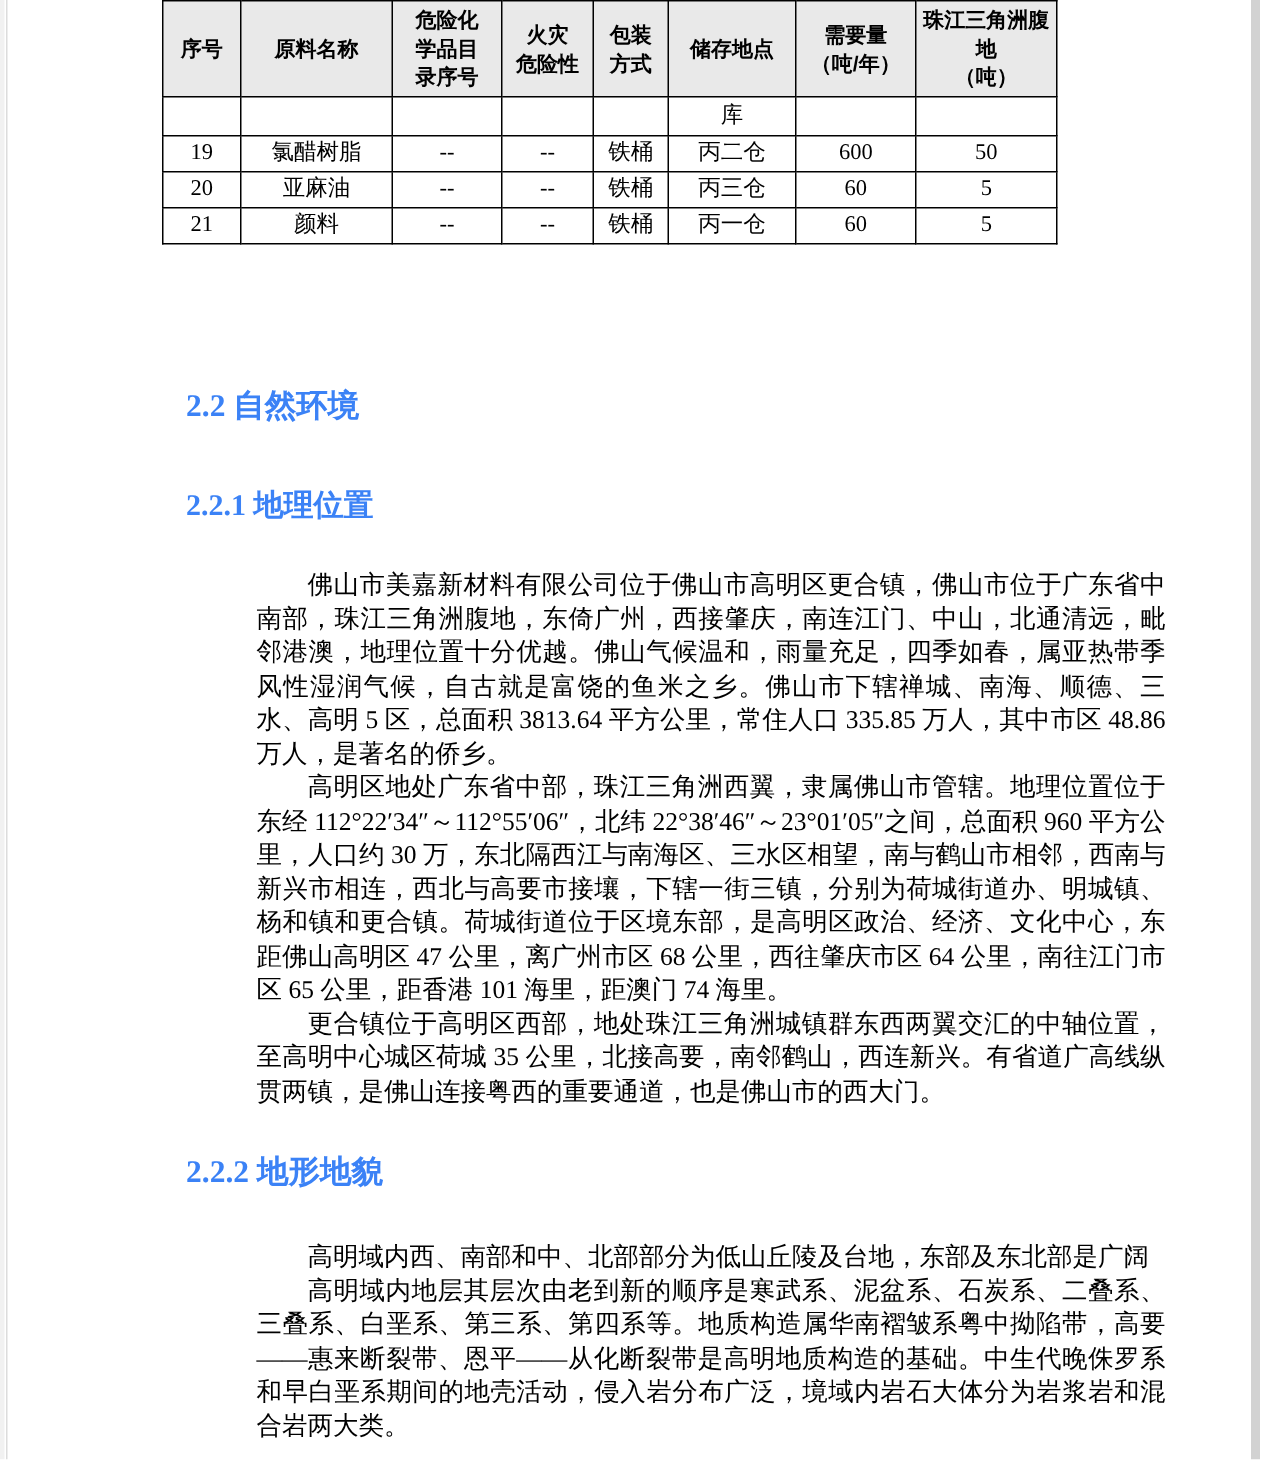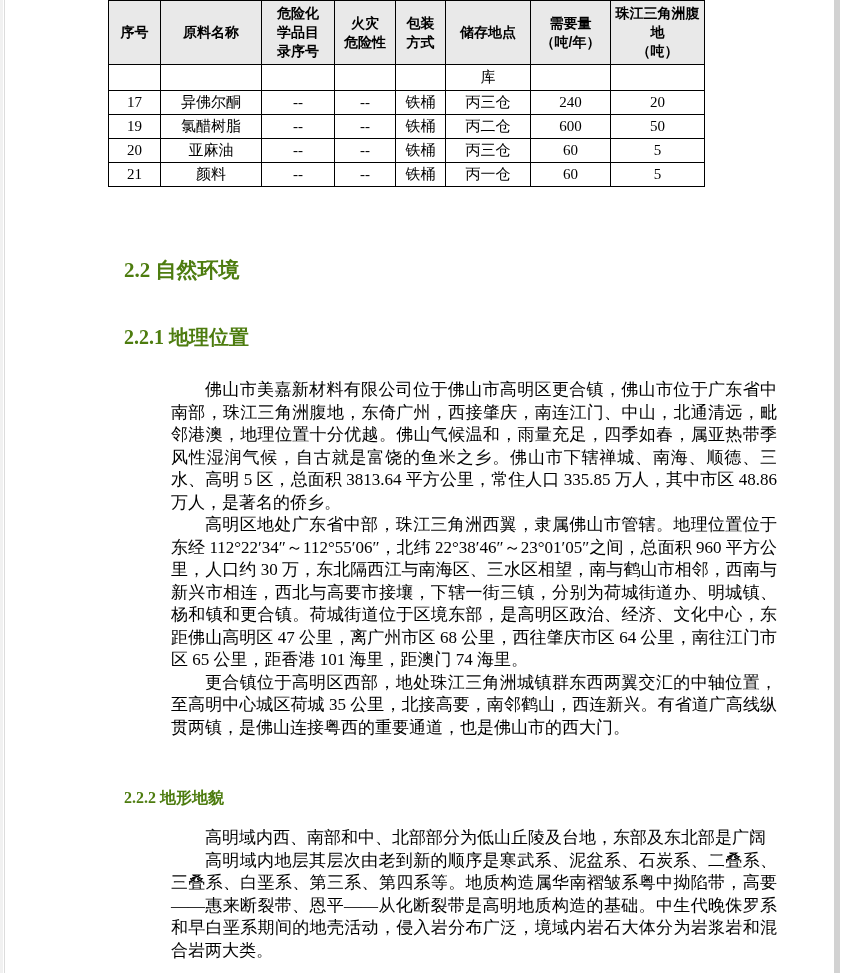--- a/index.html
+++ b/index.html
@@ -31,26 +31,26 @@
     font-size:14px;
   }
   tr.thead{height:64px;}
   tr.r-cont{height:26px;}
   tr.r-s{height:24px;}
   tr.r-d{height:44px;}
 
   
   .textcol{position:absolute;left:124px;top:0;width:606px;}
   .hding{
-    position:absolute;left:0;margin:0;font-weight:bold;color:#4d7c0f;
+    position:absolute;left:0;margin:0;font-weight:bold;color:#3b82f6;
     font-family:"Liberation Serif","DejaVu Serif",serif;
   }
   #h22{top:256px;font-size:21px;line-height:28px;}
   #h221{top:324px;font-size:20px;line-height:27px;}
-  #h222{top:784px;font-size:16px;line-height:27px;}
+  #h222{top:768px;font-size:21px;line-height:27px;}
   .paragroup{position:absolute;left:0;width:606px;margin-left:47px;}
   #pg1{top:379px;}
   #pg2{top:827px;}
   .paragroup p{
     margin:0;text-indent:2em;text-align:justify;
     font-size:17px;line-height:22.5px;
     font-family:"Liberation Serif","DejaVu Serif",serif;
   }
 </style>
 </head>
@@ -92,30 +92,20 @@
       <td></td>
       <td></td>
       <td></td>
       <td></td>
       <td></td>
       <td>库</td>
       <td></td>
       <td></td>
     </tr>
     <tr class="r-s">
-      <td>17</td>
-      <td>异佛尔酮</td>
-      <td>--</td>
-      <td>--</td>
-      <td>铁桶</td>
-      <td>丙三仓</td>
-      <td>240</td>
-      <td>20</td>
-    </tr>
-    <tr class="r-s">
       <td>19</td>
       <td>氯醋树脂</td>
       <td>--</td>
       <td>--</td>
       <td>铁桶</td>
       <td>丙二仓</td>
       <td>600</td>
       <td>50</td>
     </tr>
     <tr class="r-s">

